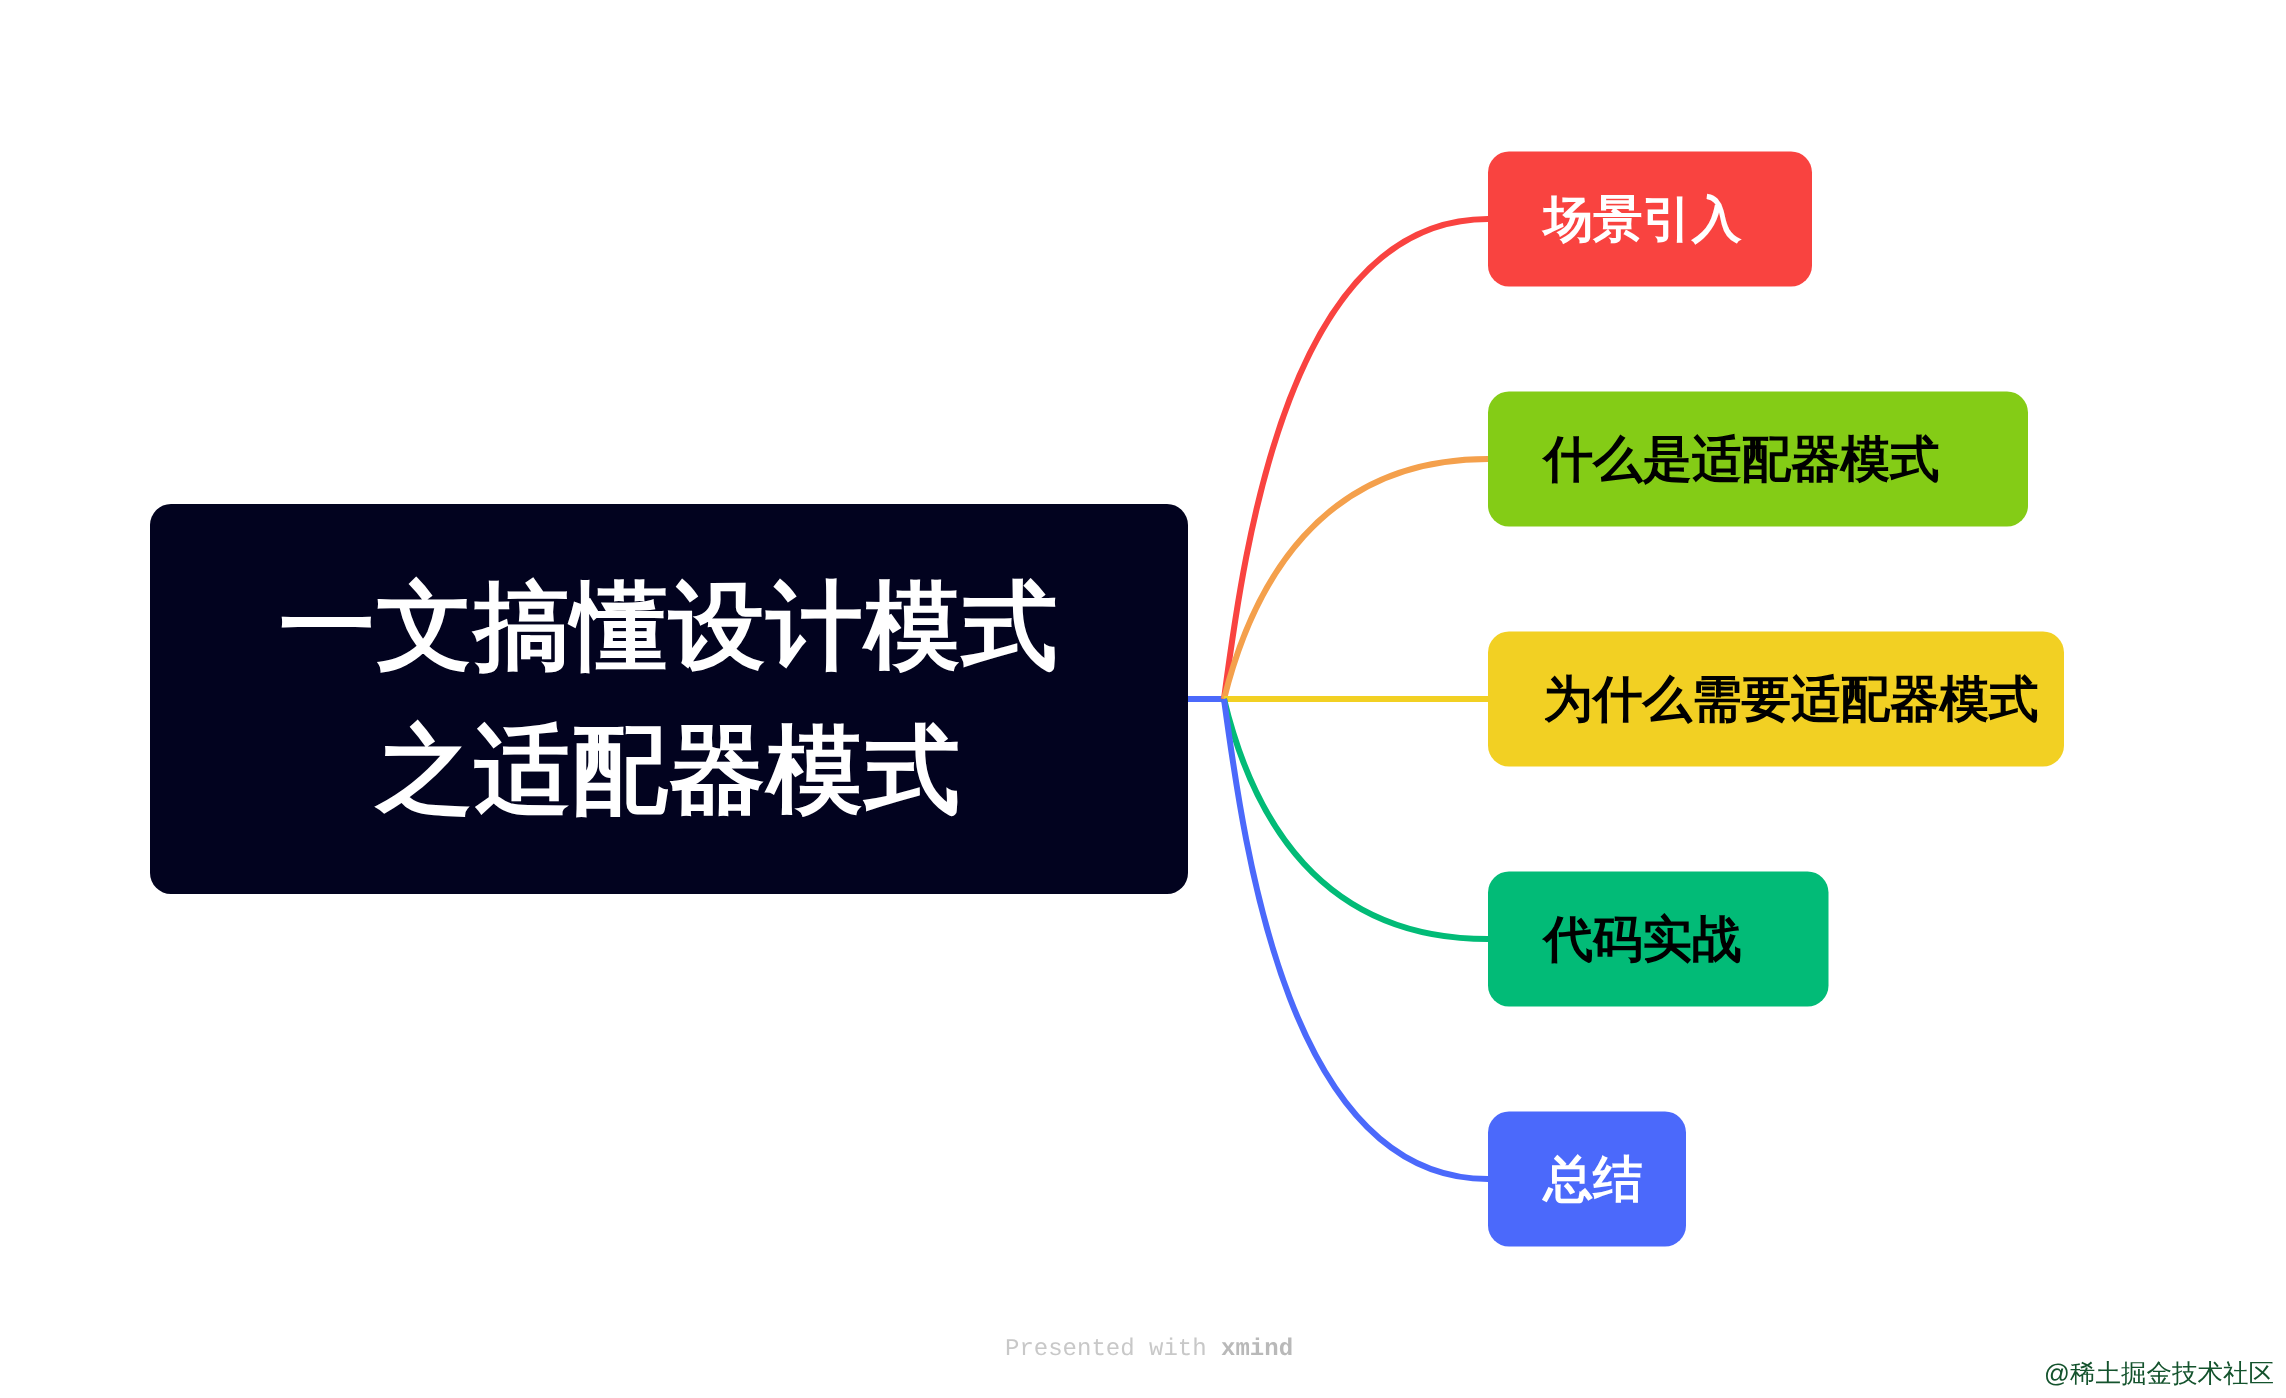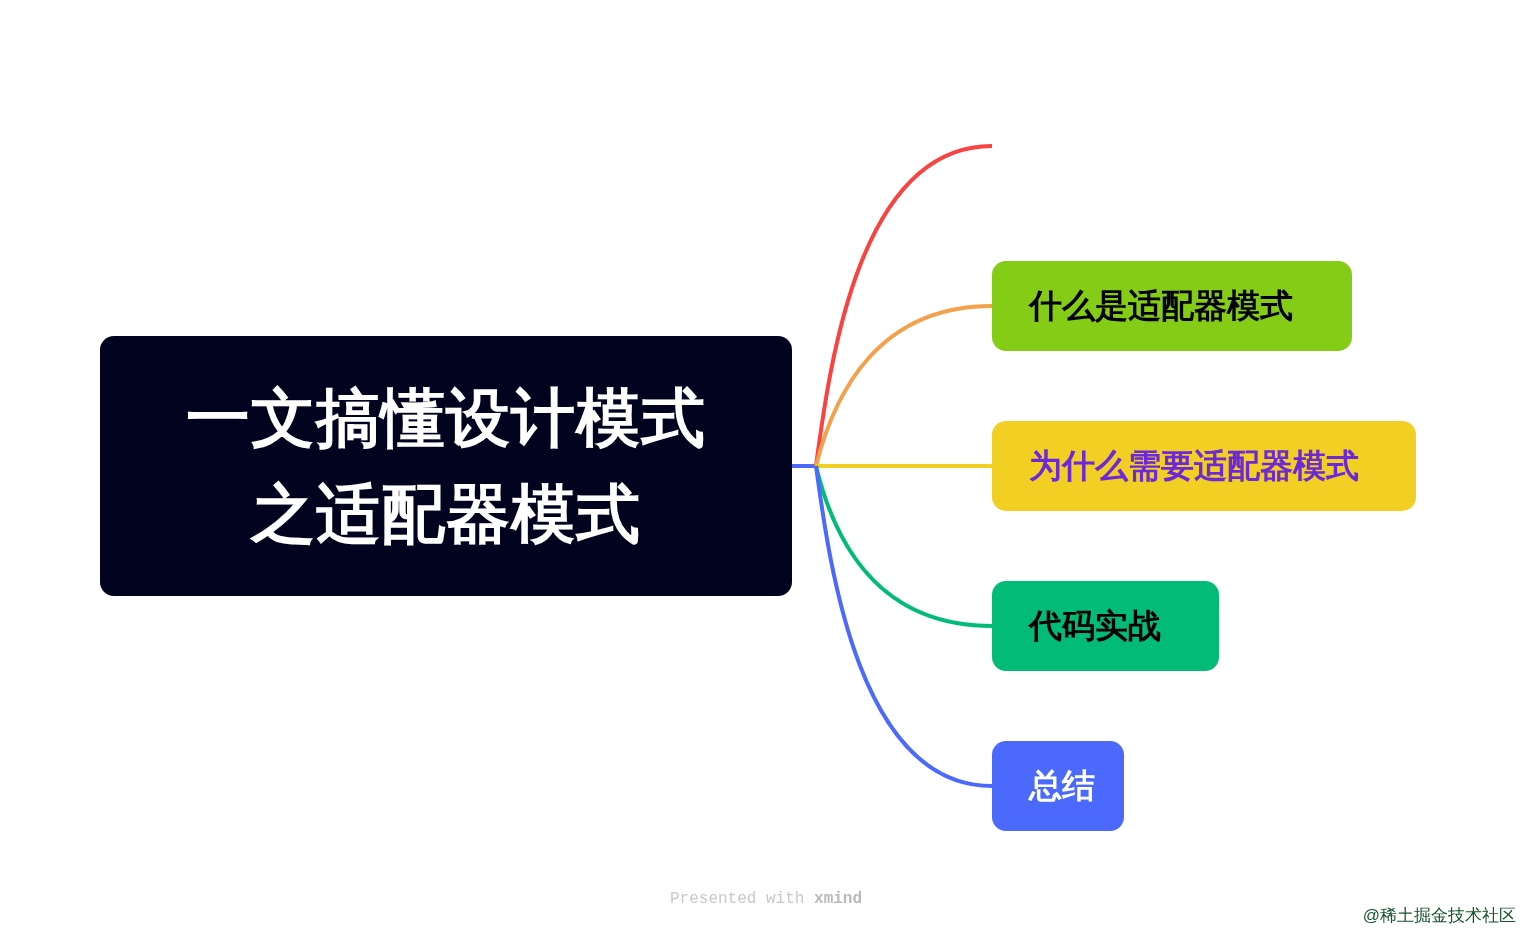--- a/index.html
+++ b/index.html
@@ -47,26 +47,29 @@
     <path d="M816 466 C 835 545, 880 626, 992 626" fill="none" stroke="#02bb77" stroke-width="4"></path>
 
     <path d="M816 466 C 830 570, 860 786, 992 786" fill="none" stroke="#4b69fb" stroke-width="4"></path>
   </svg>
 
   <div class="root">
     <div>一文搞懂设计模式</div>
     <div>之适配器模式</div>
   </div>
 
+  <div class="topic" style="left:992px; top:101px; width:216px; background:#f94340; color:#ffffff;">
+    <span>场景引入</span>
+  </div>
 
   <div class="topic" style="left:992px; top:261px; width:360px; background:#84cc16; color:#000000;">
     <span>什么是适配器模式</span>
   </div>
 
-  <div class="topic" style="left:992px; top:421px; width:424px; background:#f2d023; color:#6d28d9;">
+  <div class="topic" style="left:992px; top:421px; width:384px; background:#f2d023; color:#000000;">
     <span>为什么需要适配器模式</span>
   </div>
 
   <div class="topic" style="left:992px; top:581px; width:227px; background:#02bb77; color:#000000;">
     <span>代码实战</span>
   </div>
 
   <div class="topic" style="left:992px; top:741px; width:132px; background:#4b69fb; color:#ffffff;">
     <span>总结</span>
   </div>

